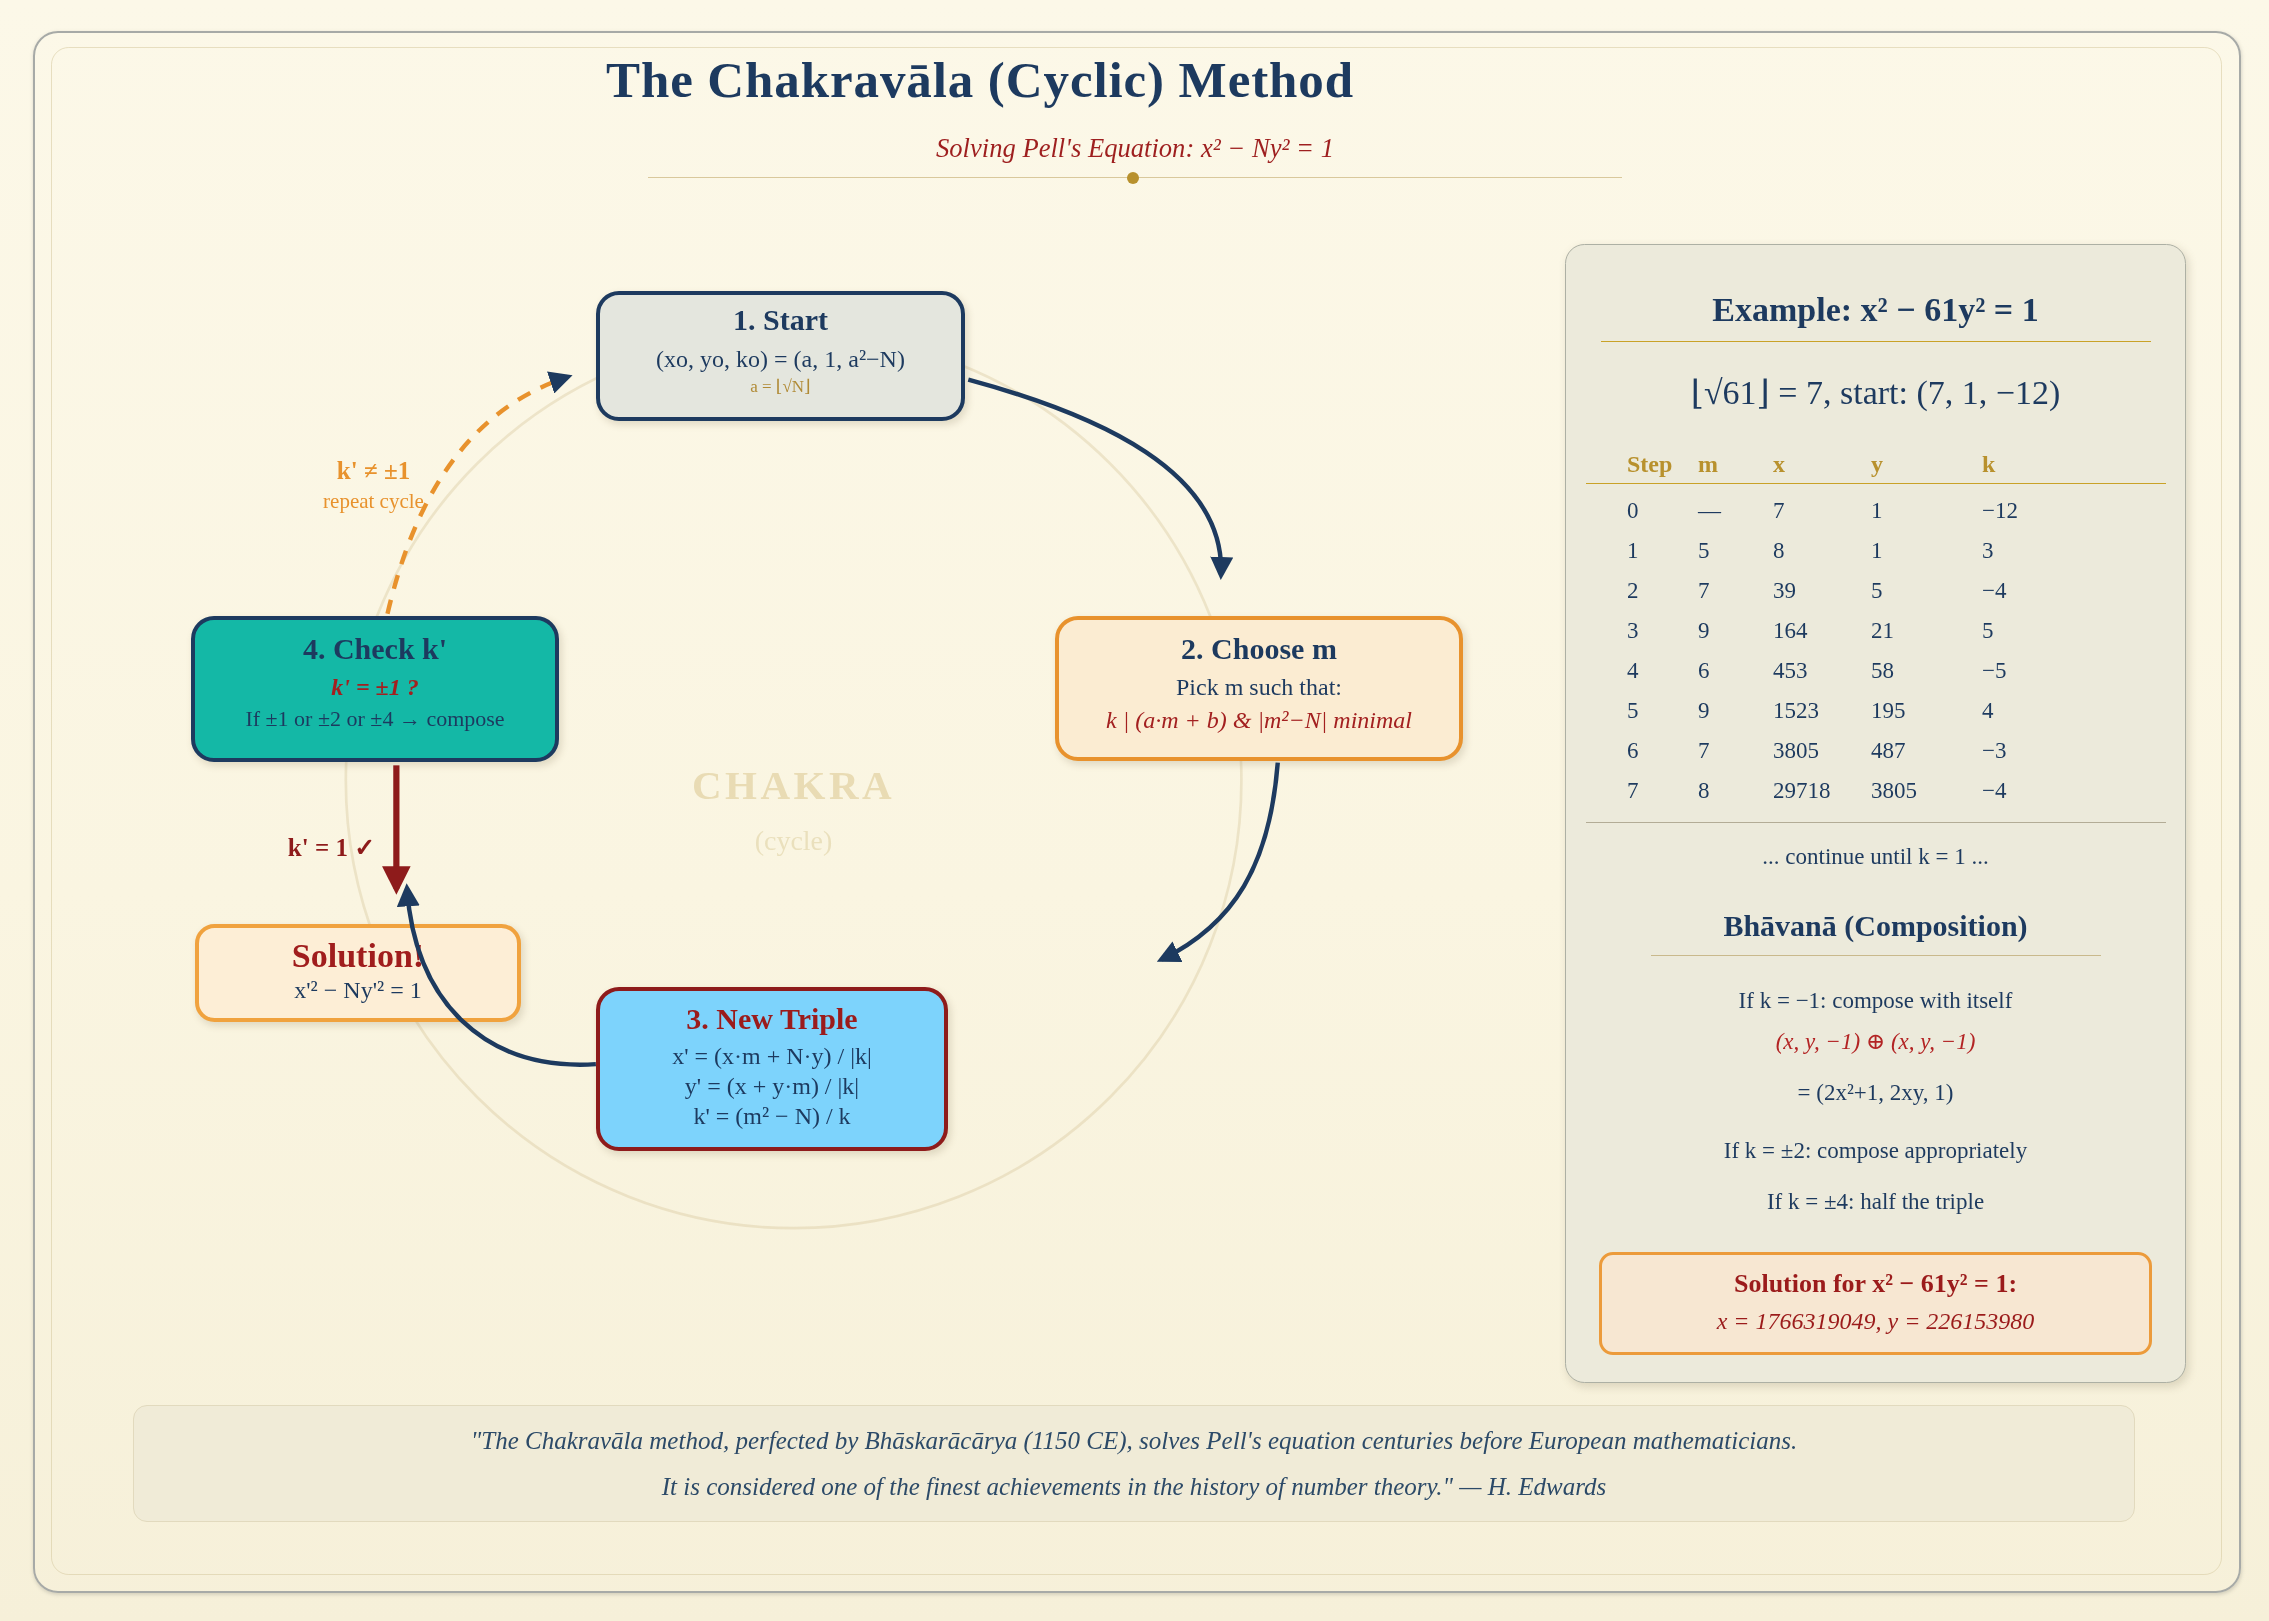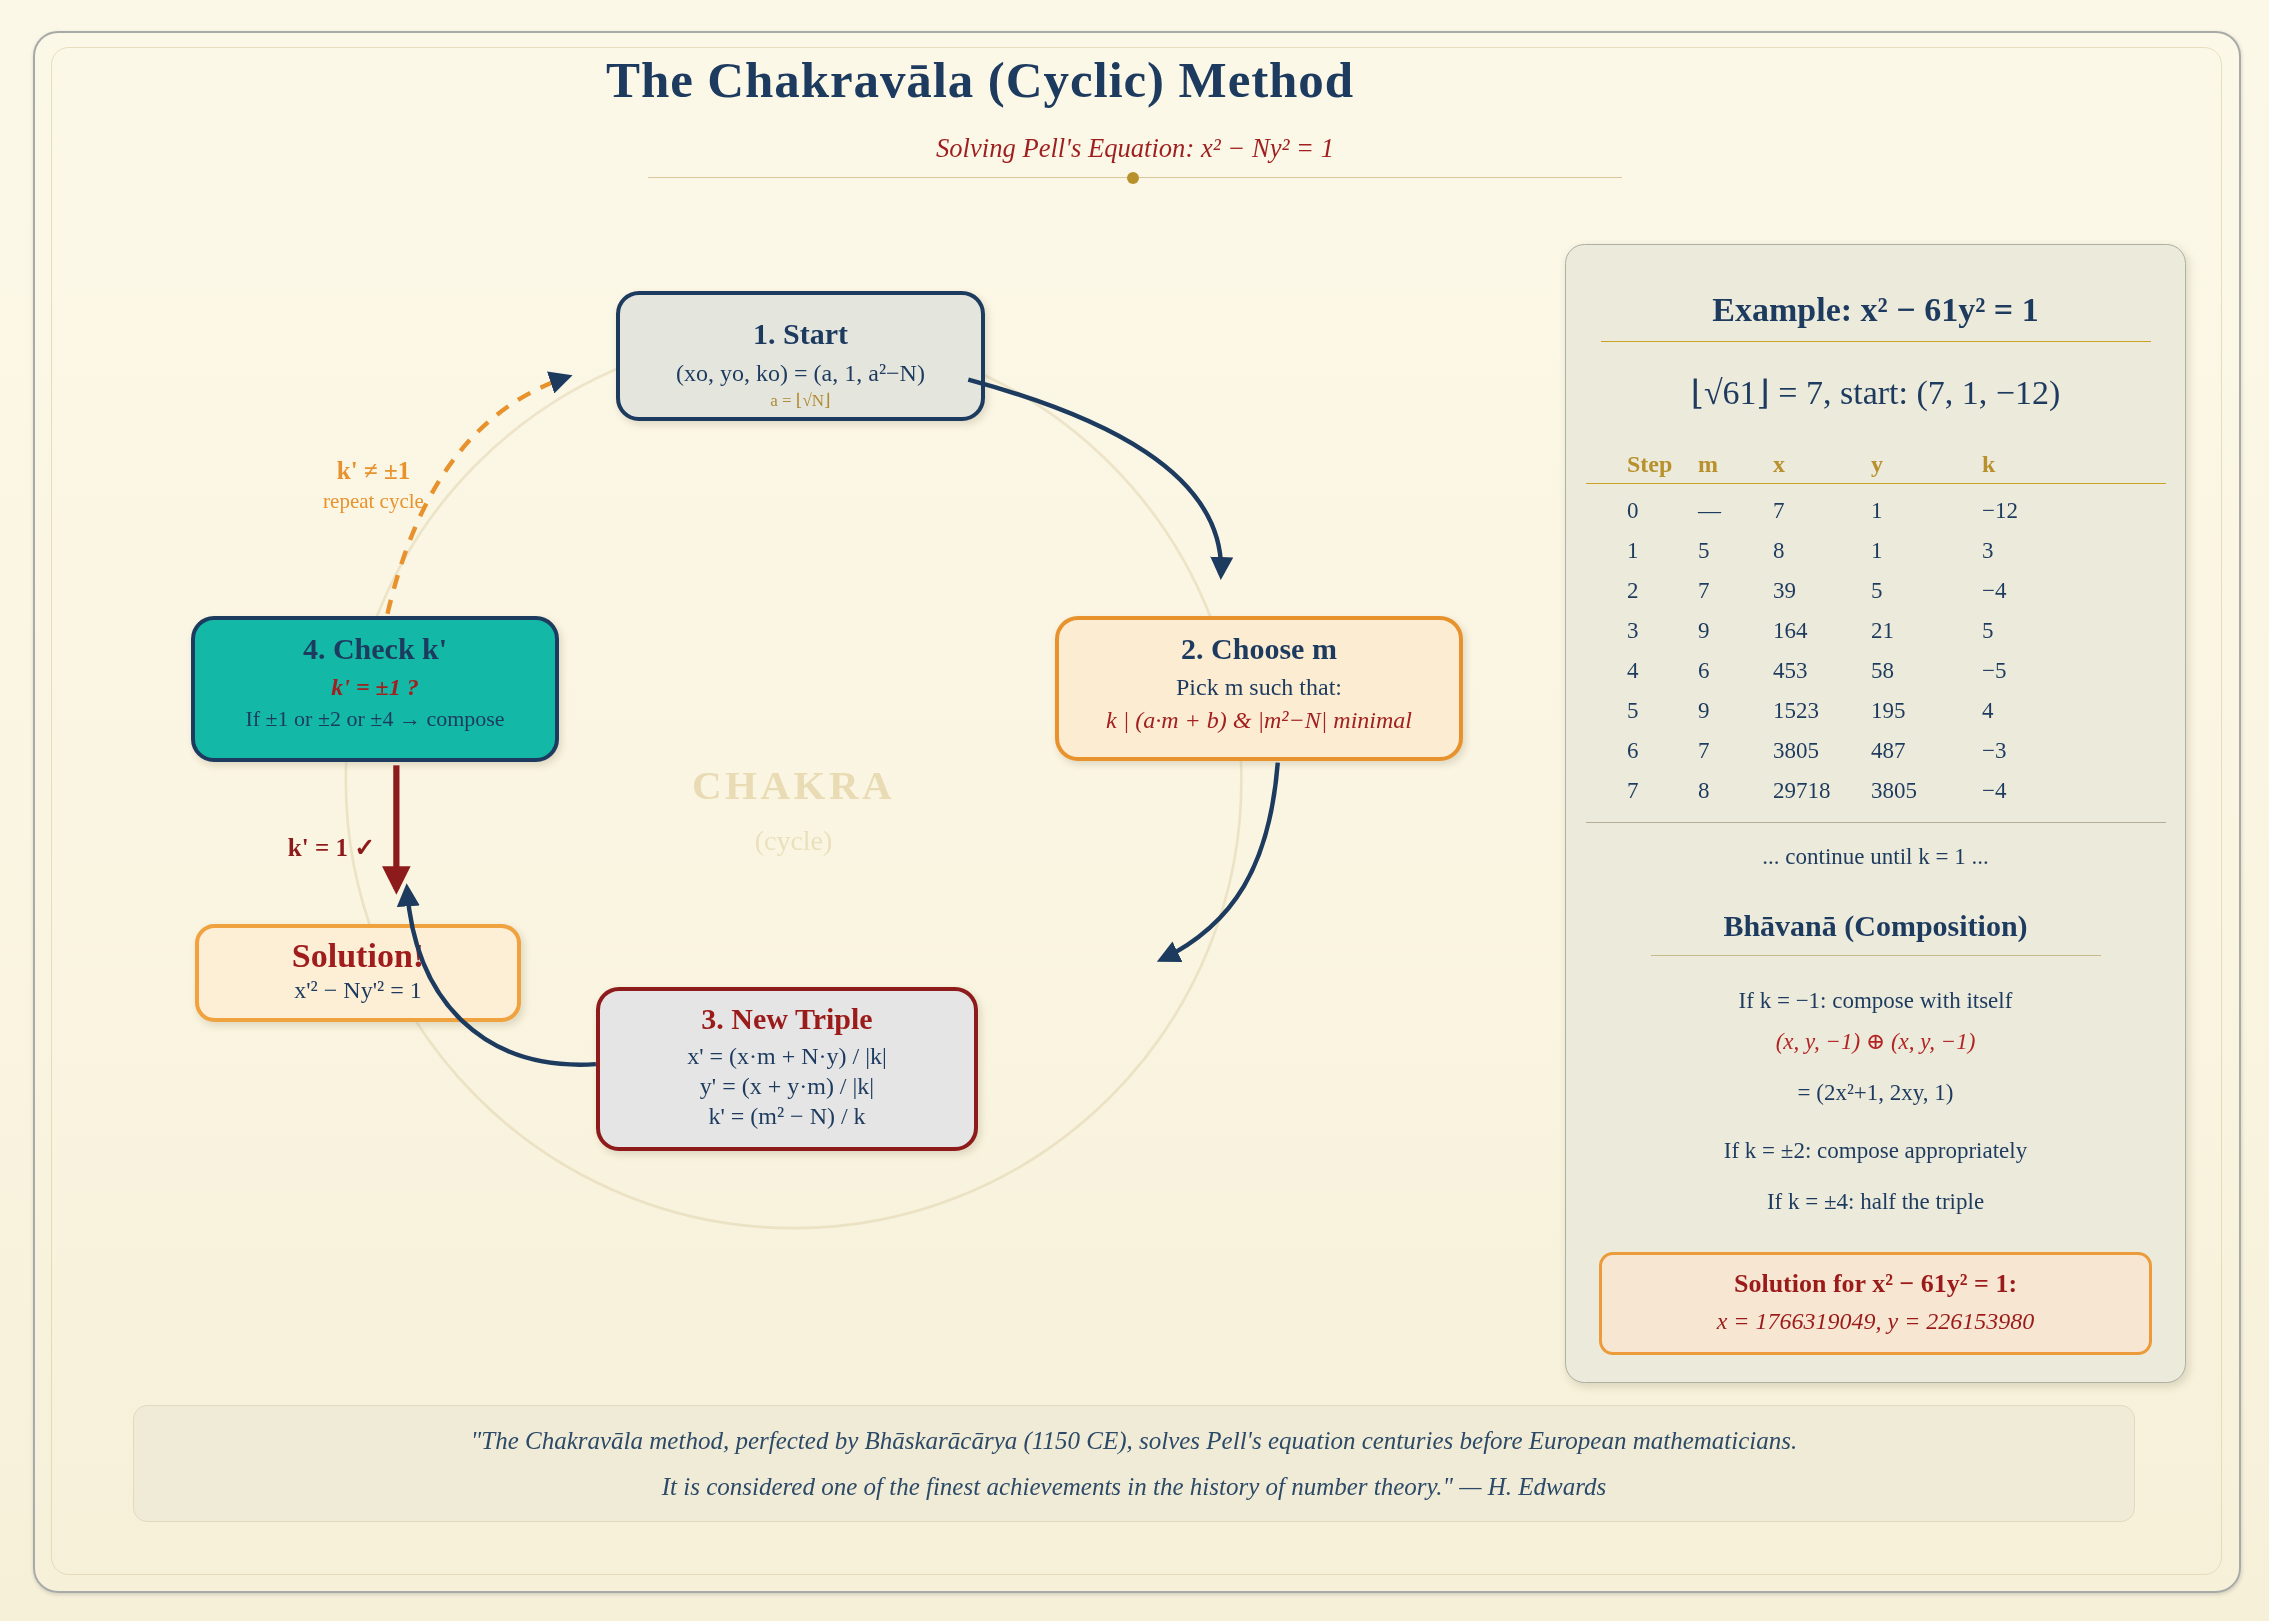--- a/index.html
+++ b/index.html
@@ -19,23 +19,23 @@
   .divider{left:648px;top:177px;width:974px;height:0;border-top:1.8px solid #d9c89c;}
   .divider-dot{left:1127px;top:172px;width:12.4px;height:12.4px;border-radius:50%;background:#b8912d;}
   
   svg.layer{position:absolute;left:0;top:0;pointer-events:none;}
   .under{z-index:1;}
   .over{z-index:5;}
   
   .fbox{z-index:3;border-radius:23px;text-align:center;box-shadow:2.7px 3.5px 7px rgba(110,95,60,0.18);box-sizing:border-box;}
   .fbox .btitle{font-size:30px;font-weight:bold;}
   .fbox .bline{font-size:24px;line-height:1.25;}
-  .box-start{left:596px;top:291px;width:369px;height:130px;background:#e4e6de;border:4.4px solid #1d3a5f;padding-top:22px;margin-left:20px;}
+  .box-start{left:596px;top:291px;width:369px;height:130px;background:#e4e6de;border:4.4px solid #1d3a5f;padding-top:8px;}
   .box-choose{left:1055px;top:616px;width:408px;height:145px;background:#fbecd2;border:4.4px solid #e8922d;padding-top:12.4px;}
-  .box-triple{left:596px;top:987px;width:382px;height:164px;background:#e5e5e5;border:4.4px solid #8e1b1b;padding-top:10.6px;}
+  .box-triple{left:596px;top:987px;width:352px;height:164px;background:#7dd3fc;border:4.4px solid #8e1b1b;padding-top:10.6px;}
   .box-check{left:191px;top:616px;width:368px;height:146px;background:#14b8a6;border:4.4px solid #1d3a5f;padding-top:12.4px;}
   .box-sol{left:195px;top:924px;width:326px;height:98px;background:#fdeed6;border:4.4px solid #f0a23e;border-radius:19.5px;padding-top:8.9px;}
   .navy{color:#1d3a5f;} .dred{color:#a32020;} .dred2{color:#9b1b1b;}
   .it{font-style:italic;}
   .gold-small{font-size:17px;color:#b08a35;margin-top:1.8px;}
   .sol-title{font-size:34px;font-weight:bold;color:#a01d1d;}
   
   .lbl{z-index:6;text-align:center;}
   .lbl-repeat{left:267px;top:457px;width:213px;color:#e8922d;}
   .lbl-repeat .l1{font-size:25px;font-weight:bold;}

